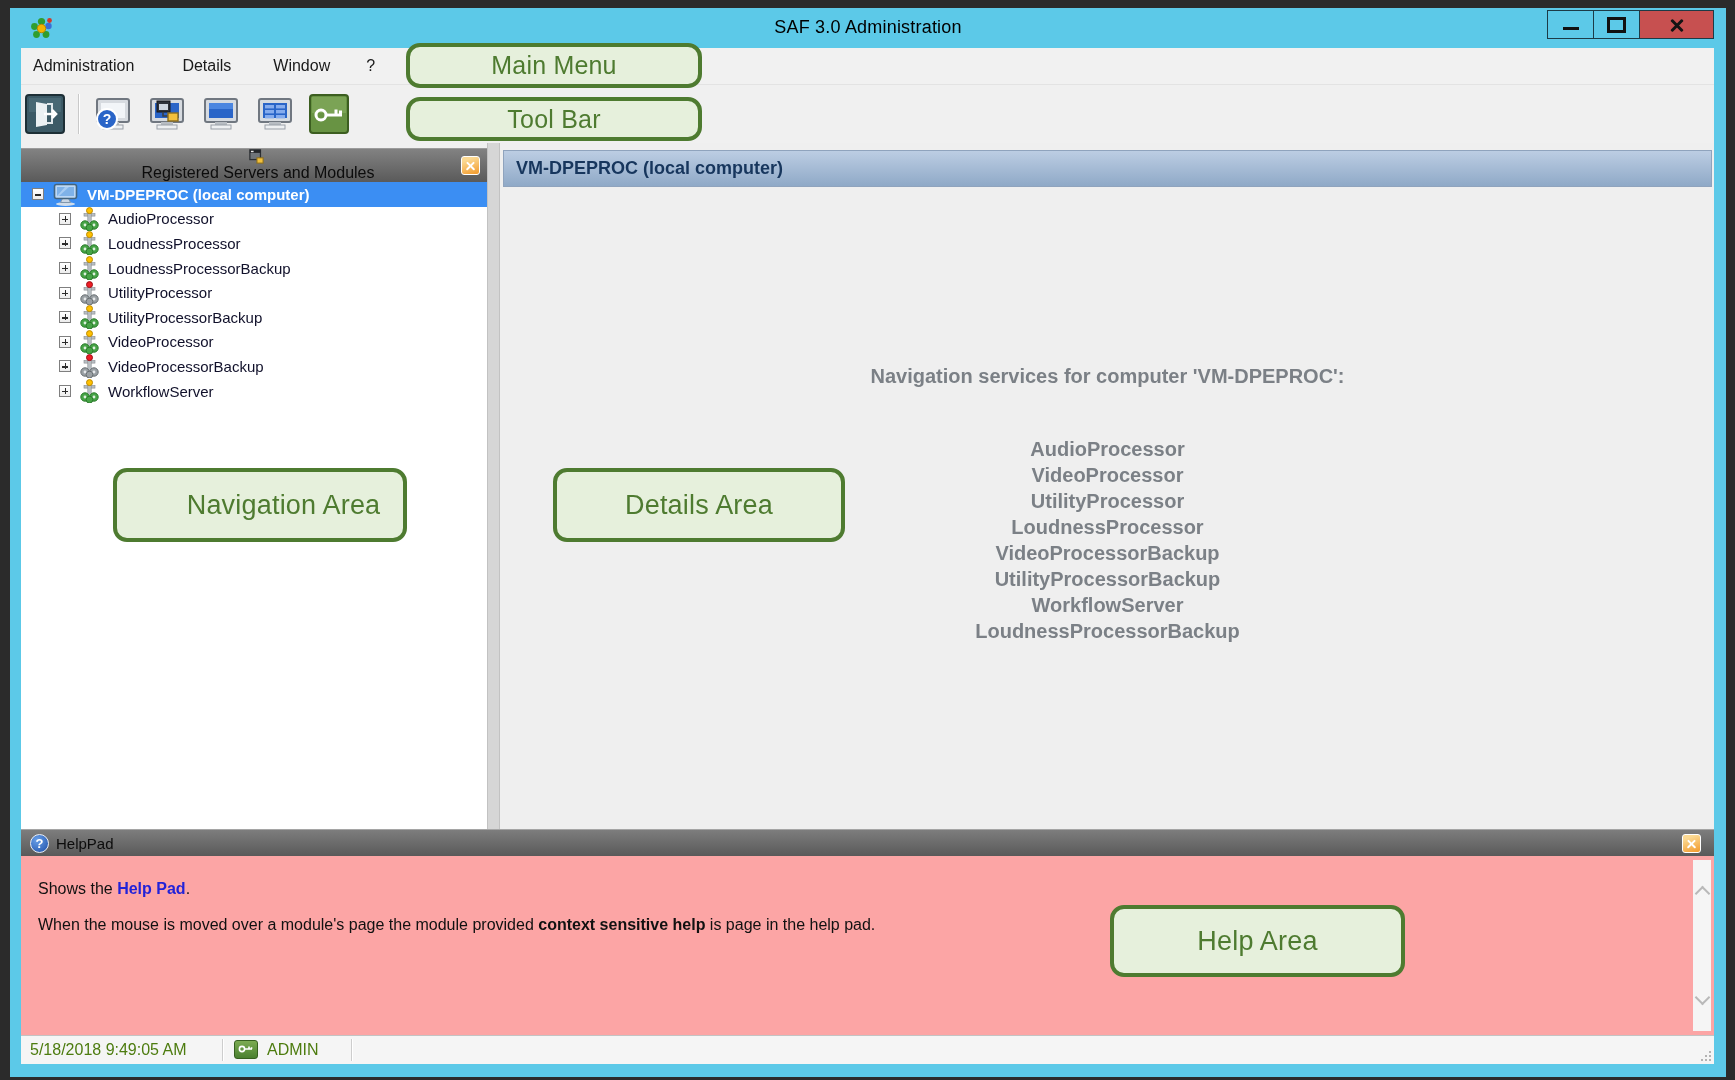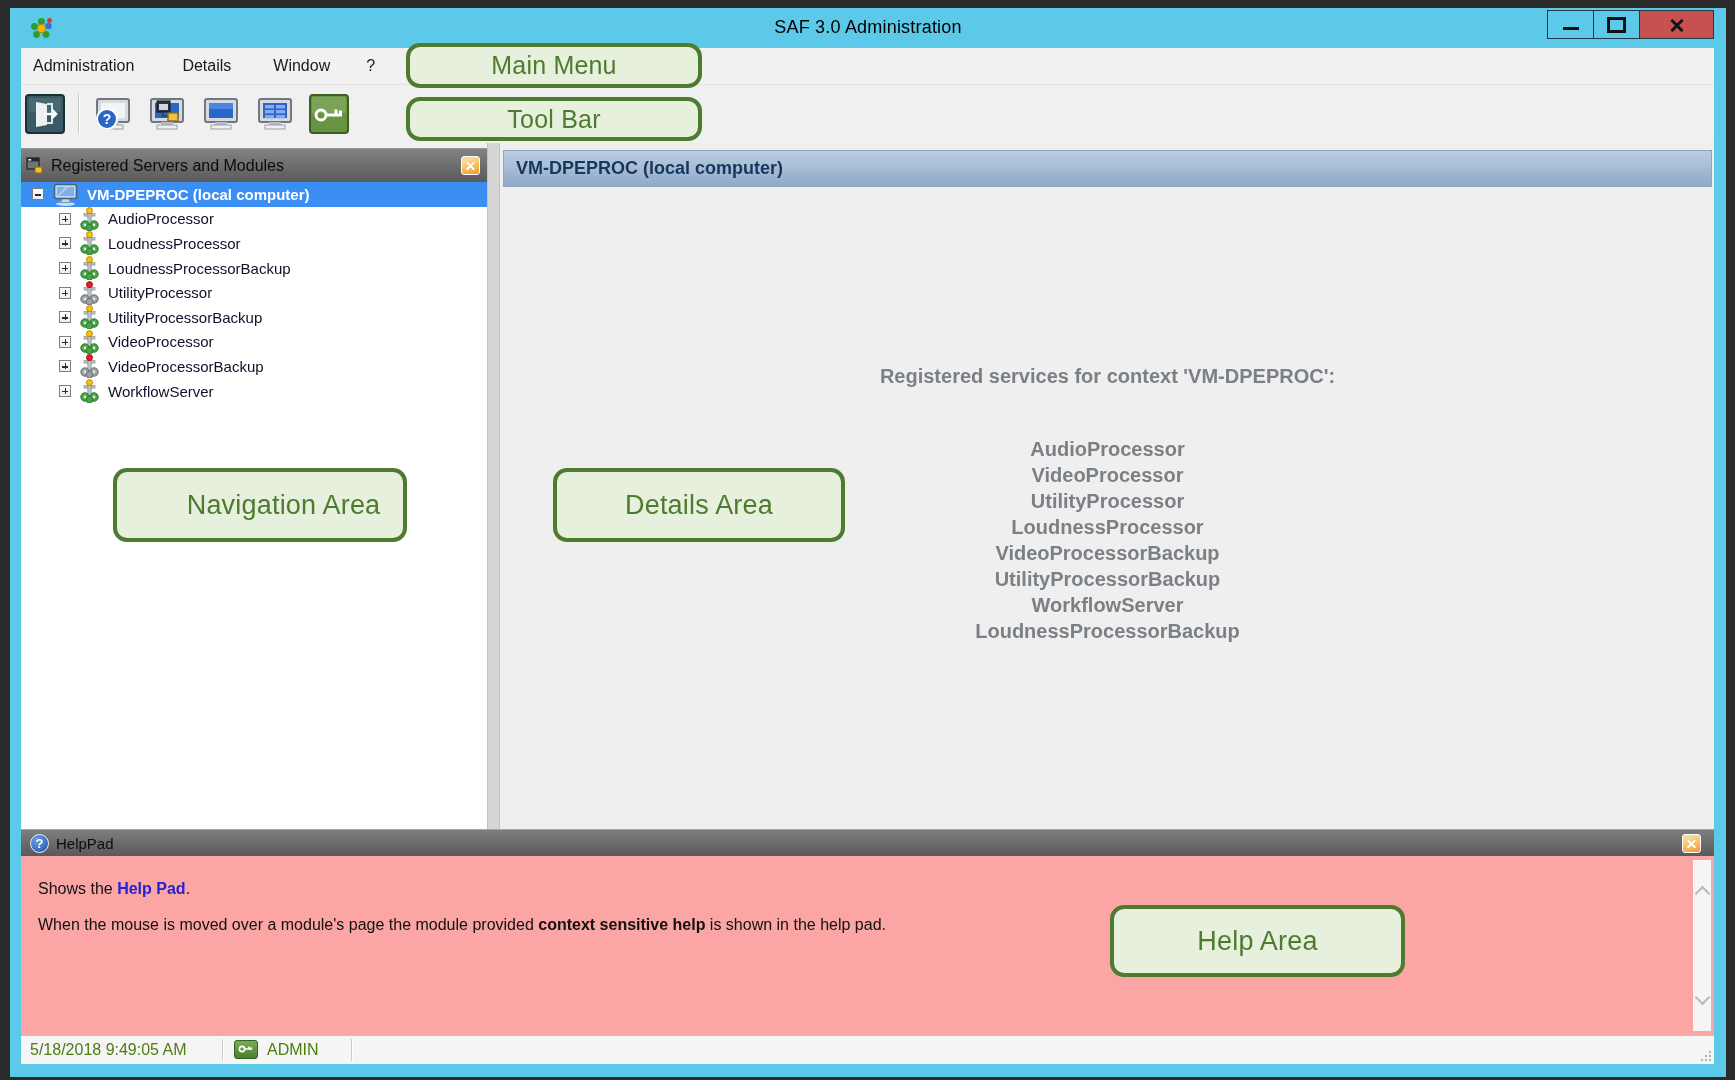--- a/index.html
+++ b/index.html
@@ -41,21 +41,21 @@
            display:flex;align-items:center;}
   .tbtn{width:42px;height:42px;margin-left:12px;display:flex;align-items:center;justify-content:center;}
   .tbtn:first-child{margin-left:3px;}
   .tb-sep{width:1px;height:40px;background:#c9c9c9;border-right:1px solid #fff;margin-left:12px;}
 
   
   .main{position:absolute;left:0;top:95px;width:100%;height:686px;}
   .nav{position:absolute;left:0;top:0;width:466px;height:100%;background:#f0f0f0;}
   .panel-header{position:absolute;left:0;top:5px;width:100%;height:34px;box-sizing:border-box;
                 background:linear-gradient(#828282,#5a5a5a);display:flex;align-items:center;
-                border-top:1px solid #9b9b9b;}
+                border-top:1px solid #9b9b9b;flex-direction:column;}
   .panel-header .ph-title{font-size:16px;color:#0c0c0c;margin-left:8px;}
   .orange-x{position:absolute;right:7px;top:7px;width:19px;height:19px;border-radius:3px;
             background:linear-gradient(160deg,#fbd993 20%,#f2992a);border:1px solid #fff;
             box-sizing:border-box;}
   .orange-x i{position:absolute;left:3px;top:8px;width:11px;height:2.4px;background:#fff;border-radius:1px;}
   .orange-x i:first-child{transform:rotate(45deg);}
   .orange-x i:last-child{transform:rotate(-45deg);}
 
   .tree{position:absolute;left:0;top:39px;width:100%;bottom:0;background:#fff;overflow:hidden;}
   .trow{position:relative;height:24.6px;display:flex;align-items:center;font-size:15px;color:#10102a;}
@@ -429,21 +429,21 @@
           </div>
         </div>
 
         <div class="splitter"></div>
 
         <div class="details">
           <div class="details-header">
             <span>VM-DPEPROC (local computer)</span>
           </div>
           <div class="details-body">
-            <div class="svc-heading">Registered services for context 'VM-DPEPROC':</div>
+            <div class="svc-heading">Navigation services for computer 'VM-DPEPROC':</div>
             <div class="svc-list">
               <div>AudioProcessor</div>
               <div>VideoProcessor</div>
               <div>UtilityProcessor</div>
               <div>LoudnessProcessor</div>
               <div>VideoProcessorBackup</div>
               <div>UtilityProcessorBackup</div>
               <div>WorkflowServer</div>
               <div>LoudnessProcessorBackup</div>
             </div>
@@ -458,21 +458,21 @@
             <i></i>
             <i></i>
           </span>
       </div>
 
       <div class="help-content">
         <div class="help-line1">
           <span>Shows the </span><span class="help-link">Help Pad</span><span>.</span>
         </div>
         <div class="help-line2">
-          <span>When the mouse is moved over a module's page the module provided </span><b>context sensitive help</b><span> is shown in the help pad.</span>
+          <span>When the mouse is moved over a module's page the module provided </span><b>context sensitive help</b><span> is page in the help pad.</span>
         </div>
         <div class="scrollbar">
           <span class="chev up"></span>
           <span class="chev down"></span>
         </div>
       </div>
 
       <div class="statusbar">
         <span class="sb-date">5/18/2018 9:49:05 AM</span>
         <span class="sb-sep sb-sep1"></span>

